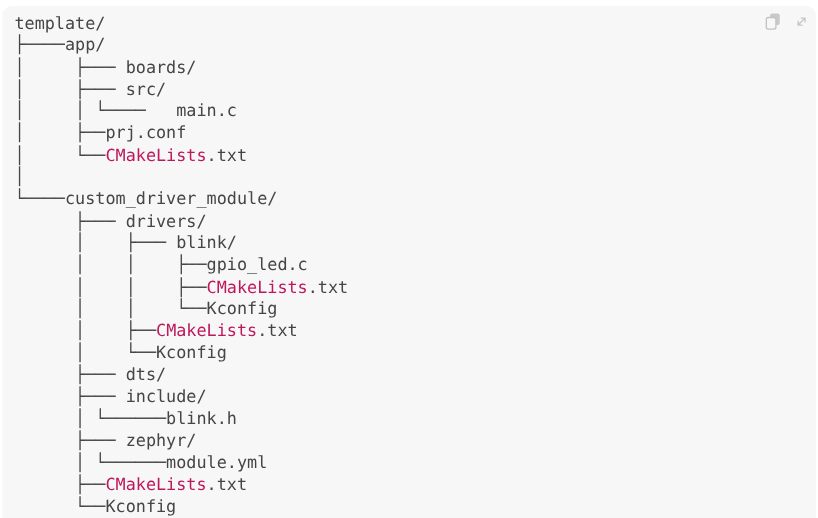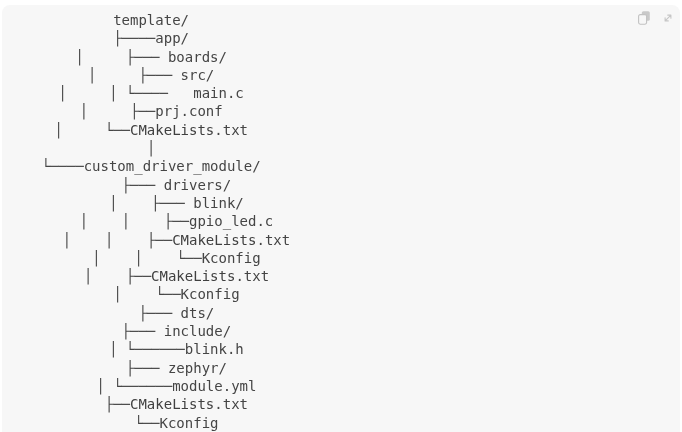--- a/index.html
+++ b/index.html
@@ -25,24 +25,23 @@
     left: 10px;
     top: 6px;
     font-size: 14px;
     line-height: 18.3px;
     color: #454545;
     white-space: pre;
   }
   .tree-line {
     height: 18.3px;
     white-space: pre;
-    text-align: center;
   }
   .hl {
-    color: #404040;
+    color: #be185d;
   }
   .toolbar {
     position: absolute;
     top: 5px;
     right: 6px;
     display: flex;
     align-items: flex-start;
     gap: 11px;
   }
   .icon-btn {

